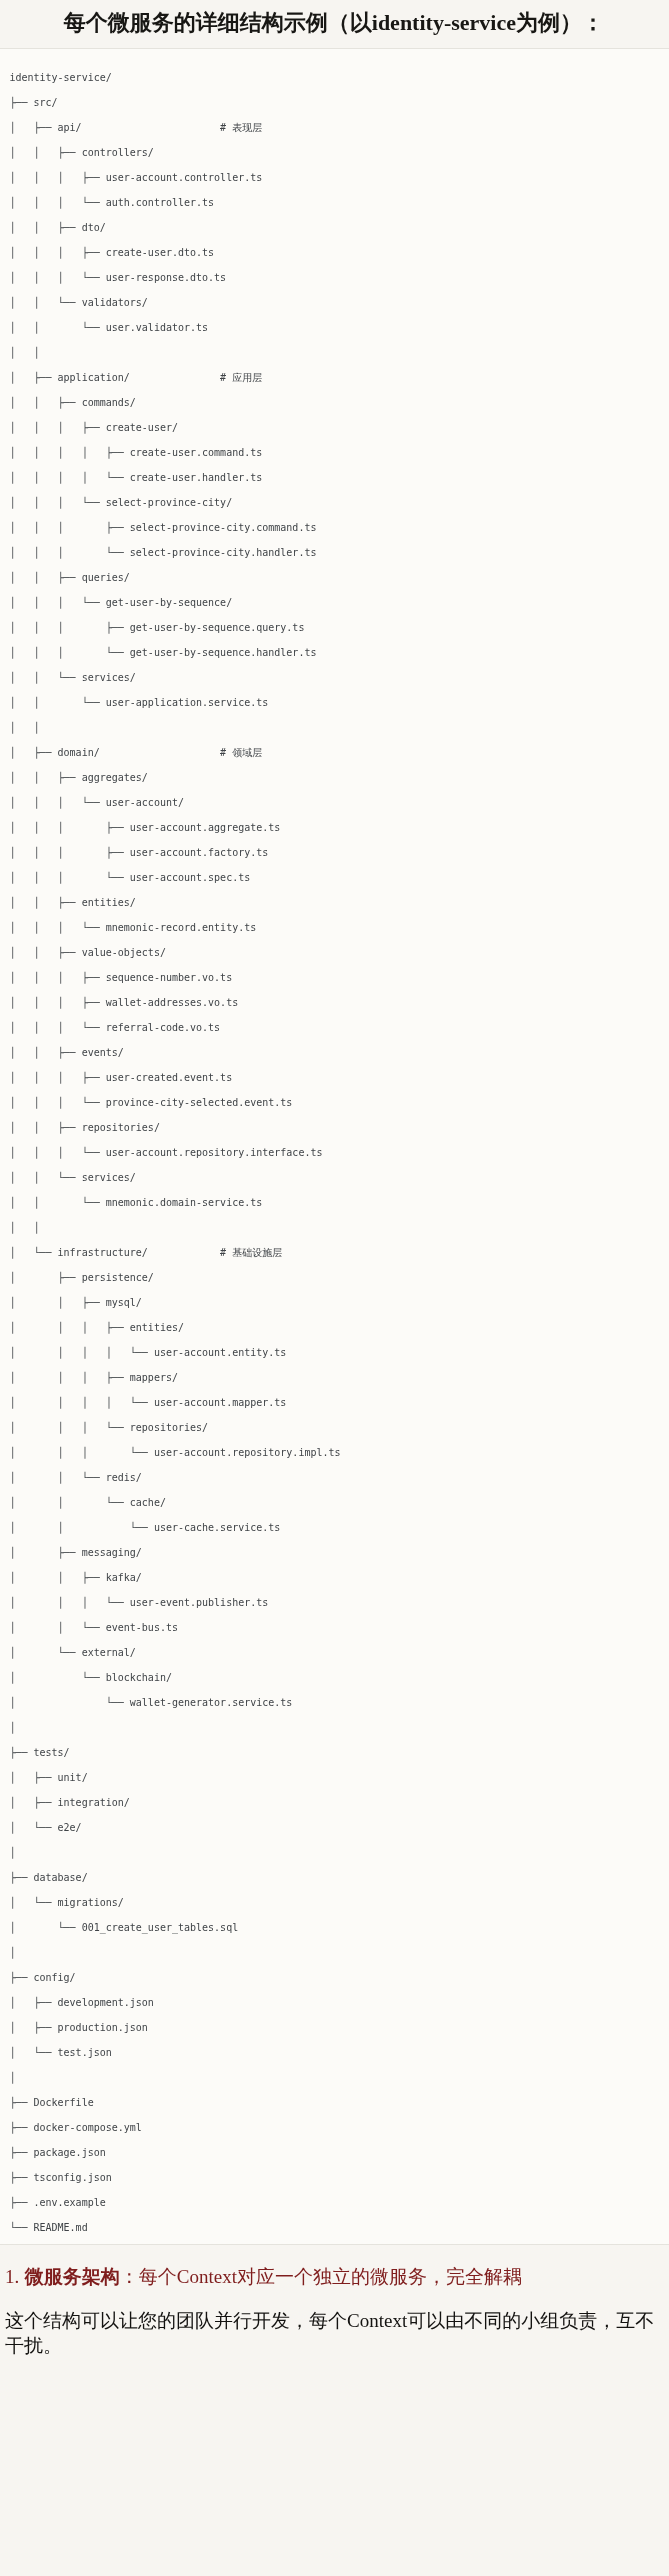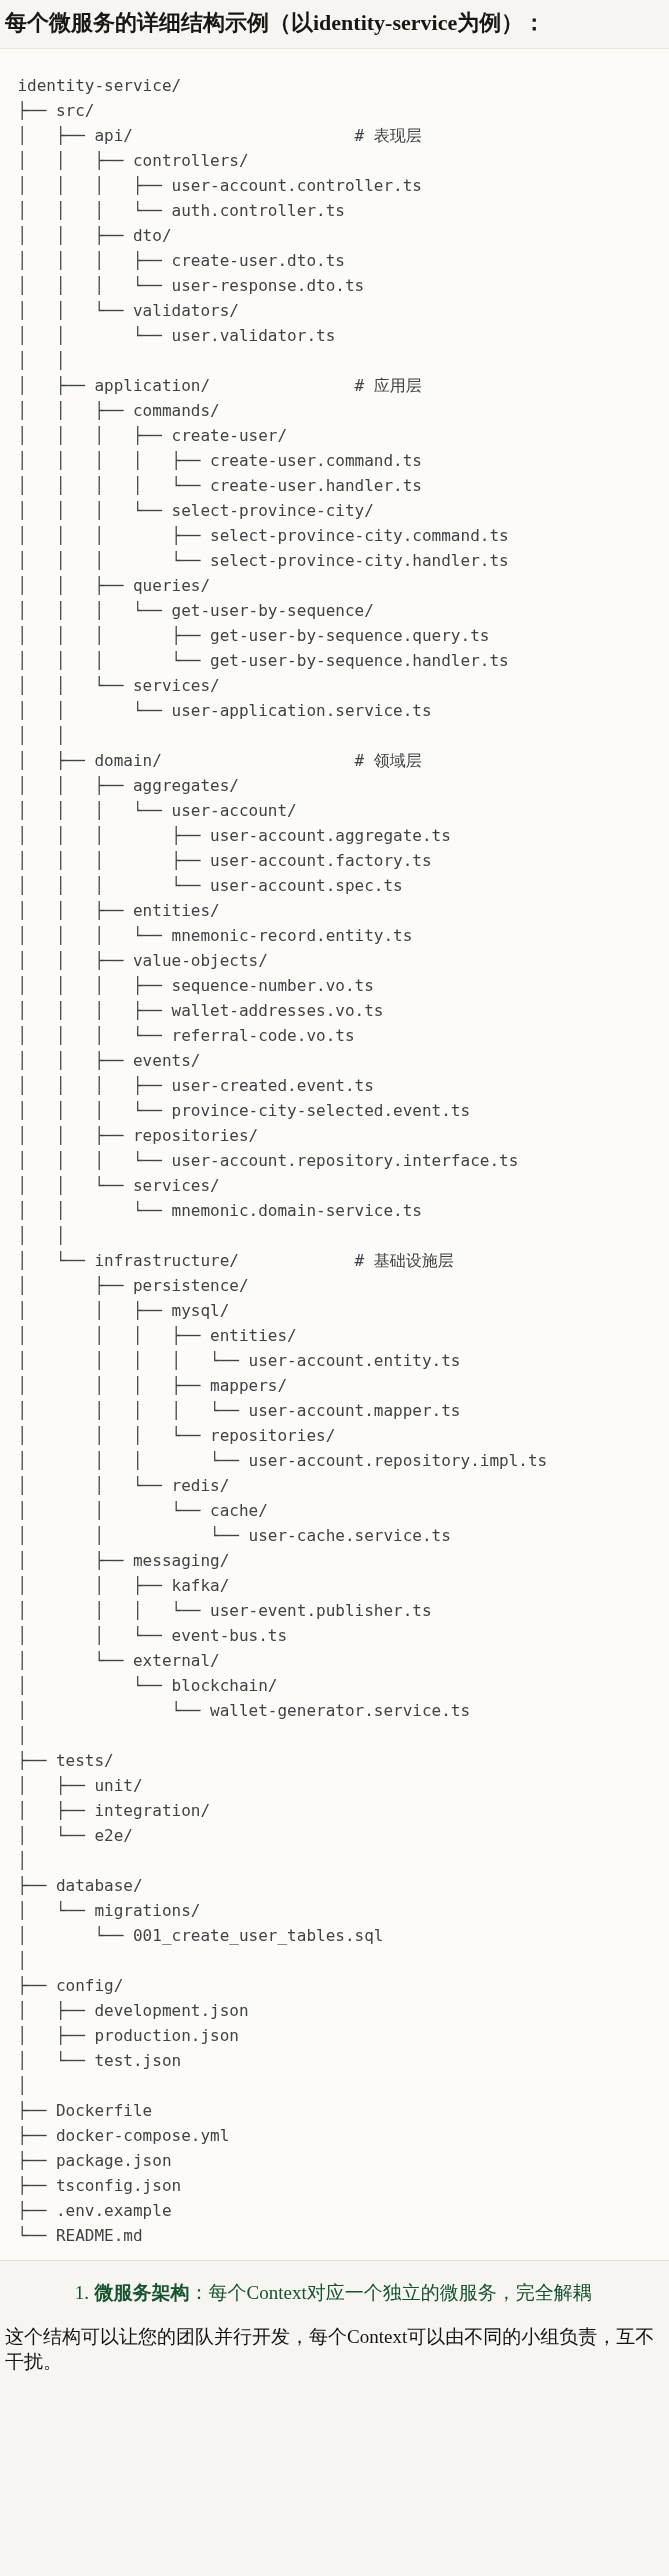--- a/index.html
+++ b/index.html
@@ -10,62 +10,62 @@
   }
   body {
     min-height: 2576px;
     background: #f7f5f1;
     color: #21201c;
     font-family: "Liberation Serif", serif;
   }
   
   .doc-header {
     padding: 7.5px 6.3px 10px 5px;
+    text-align: center;
   }
   .doc-title {
     margin: 0;
     font-size: 22px;
     line-height: 30px;
     font-weight: bold;
     color: #181714;
     font-family: "Liberation Serif", serif;
   }
   
   .code-block {
     width: 100%;
     background: #fcfbf8;
     border-top: 1.3px solid #e5e3dd;
     border-bottom: 1.3px solid #e5e3dd;
     padding: 16.3px 9.4px 3.8px 9.4px;
   }
   .tree {
-    margin: 8px;
+    margin: 0;
     font-family: "DejaVu Sans Mono", "Liberation Mono", monospace;
-    font-size: 16px;
+    font-size: 10px;
     line-height: 25px;
     color: #3f4347;
     white-space: pre;
   }
   
   .notes {
     padding: 20px 7.5px 0 5px;
   }
   .notes-heading {
     margin: 0 0 19px 0;
     font-size: 19.4px;
     line-height: 25px;
     font-weight: bold;
     color: #141311;
   }
   .note-item {
     font-size: 19px;
     line-height: 24px;
     margin: 0 0 15.6px 0;
-    color: #14532d;
-    text-align: center;
+    color: #7f1d1d;
   }
   .note-item:last-of-type { margin-bottom: 0; }
   .note-num {
     display: inline-block;
     margin-right: 5.6px;
   }
   .note-term { font-weight: bold; }
   .note-colon { font-weight: normal; }
   .closing {
     margin: 19px 0 0 0;

